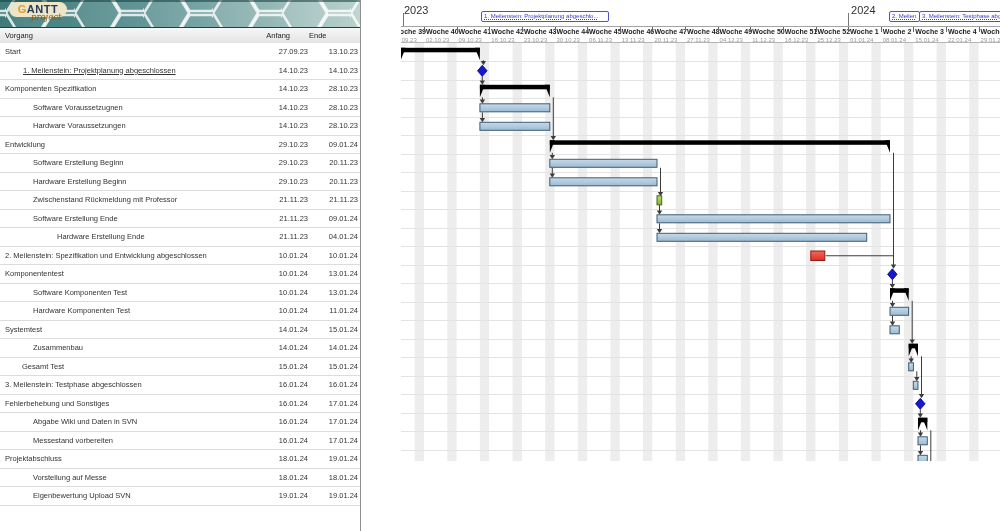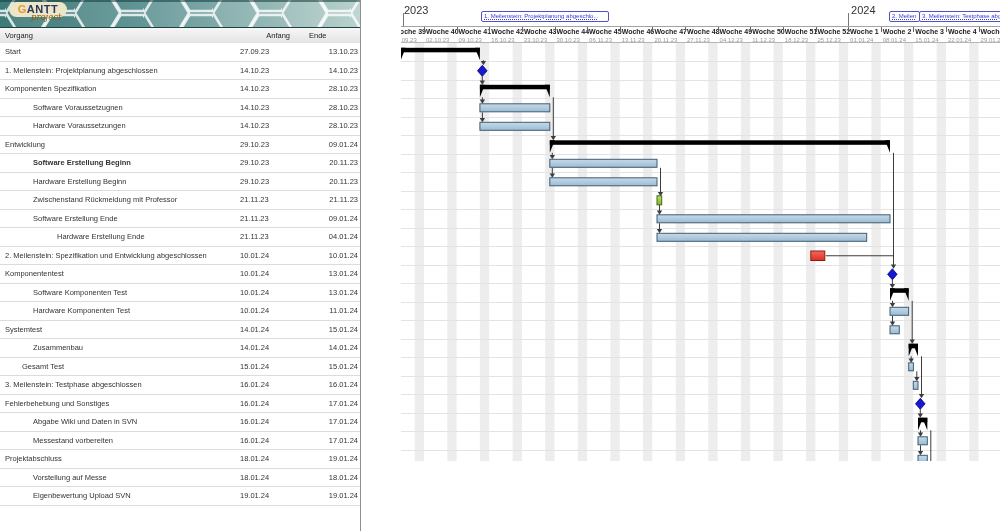--- a/index.html
+++ b/index.html
@@ -19,21 +19,21 @@
          background:linear-gradient(#f7f7f7,#e3e3e3);border-bottom:1px solid #979797;}
   .thead span{position:absolute;top:0;line-height:15px;font-size:7.5px;color:#222;}
   .th-name{left:5px;}
   .th-start{left:240px;width:50px;text-align:right;}
   .th-end{left:309px;}
   #task-rows{position:absolute;left:0;top:43px;width:360px;}
   .trow{position:relative;height:18.5px;box-sizing:border-box;border-bottom:1px solid #dcdcdc;
         background:#fff;}
   .trow span{position:absolute;top:0;line-height:17.5px;font-size:7.5px;color:#333;
              white-space:nowrap;}
-  .c-start{left:240px;width:68px;text-align:left;}
+  .c-start{left:240px;width:68px;text-align:right;}
   .c-end{left:290px;width:68px;text-align:right;}
   .splitter{position:absolute;left:360px;top:0;width:1px;height:531px;background:#8f8f8f;}
   
   .chart-vp{position:absolute;left:361px;top:0;width:639px;height:461px;overflow:hidden;background:#fff;margin-left:40px;}
   .chart-inner{position:absolute;left:-361px;top:0;width:1000px;height:531px;}
   .chart-inner svg{position:absolute;left:0;top:0;}
   .ylab{position:absolute;top:4px;font-size:11px;color:#333;}
   .wlab{position:absolute;top:28px;font-size:7px;font-weight:bold;color:#1c1c1c;white-space:nowrap;}
   .wsub{position:absolute;top:36.5px;font-size:6px;color:#9a9a9a;white-space:nowrap;}
   .wtick{position:absolute;top:27px;width:1px;height:5px;background:#666;}
@@ -76,21 +76,21 @@
     <span class="th-end">Ende</span>
   </div>
 
   <div id="task-rows">
       <div class="trow">
         <span style="left: 5px;">Start</span>
         <span class="c-start">27.09.23</span>
         <span class="c-end">13.10.23</span>
       </div>
       <div class="trow">
-        <span style="left: 5px;">1. Meilenstein: Projektplanung abgeschlossen</span>
+        <span style="left: 23px; text-decoration: underline;">1. Meilenstein: Projektplanung abgeschlossen</span>
         <span class="c-start">14.10.23</span>
         <span class="c-end">14.10.23</span>
       </div>
       <div class="trow">
         <span style="left: 5px;">Komponenten Spezifikation</span>
         <span class="c-start">14.10.23</span>
         <span class="c-end">28.10.23</span>
       </div>
       <div class="trow">
         <span style="left: 33px;">Software Voraussetzugnen</span>
@@ -101,21 +101,21 @@
         <span style="left: 33px;">Hardware Voraussetzungen</span>
         <span class="c-start">14.10.23</span>
         <span class="c-end">28.10.23</span>
       </div>
       <div class="trow">
         <span style="left: 5px;">Entwicklung</span>
         <span class="c-start">29.10.23</span>
         <span class="c-end">09.01.24</span>
       </div>
       <div class="trow">
-        <span style="left: 33px; font-weight: bold;">Software Erstellung Beginn</span>
+        <span style="left: 33px;">Software Erstellung Beginn</span>
         <span class="c-start">29.10.23</span>
         <span class="c-end">20.11.23</span>
       </div>
       <div class="trow">
         <span style="left: 33px;">Hardware Erstellung Beginn</span>
         <span class="c-start">29.10.23</span>
         <span class="c-end">20.11.23</span>
       </div>
       <div class="trow">
         <span style="left: 33px;">Zwischenstand Rückmeldung mit Professor</span>

